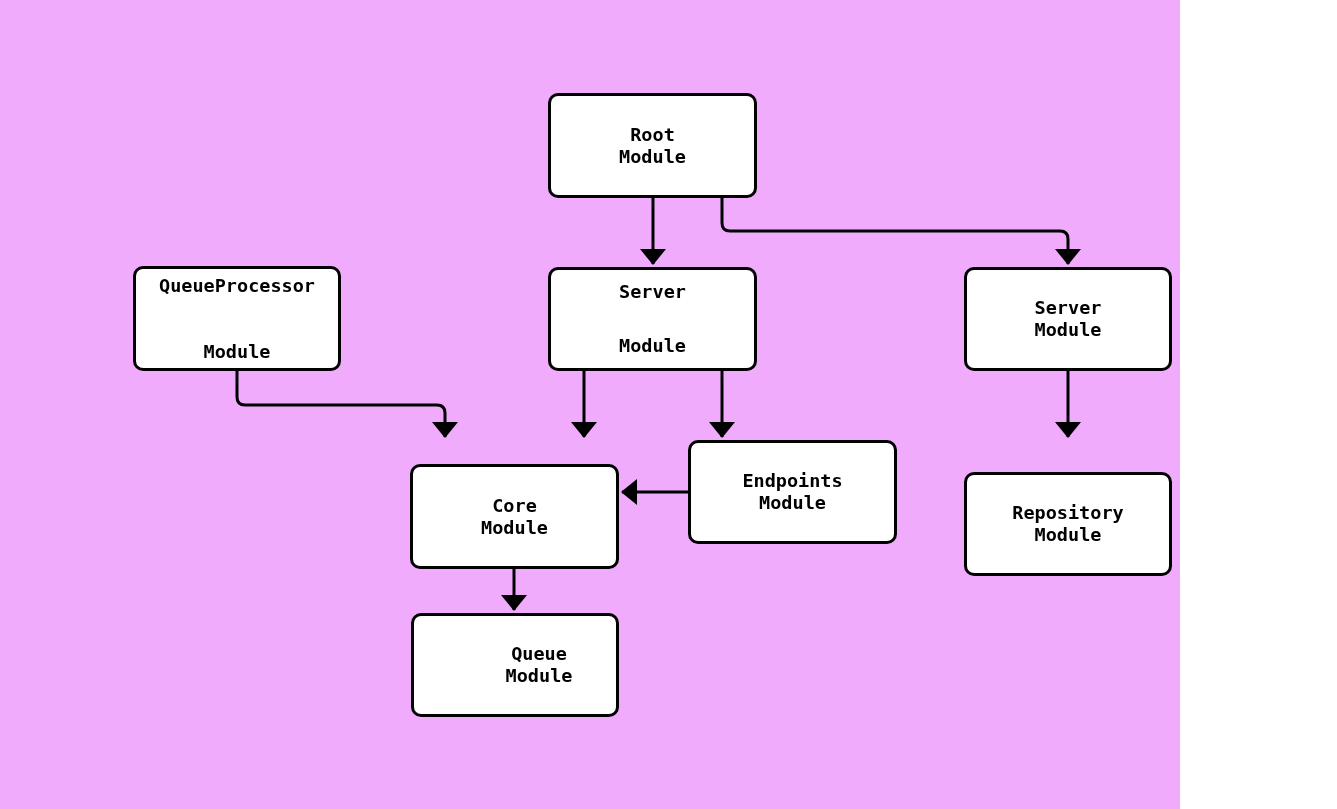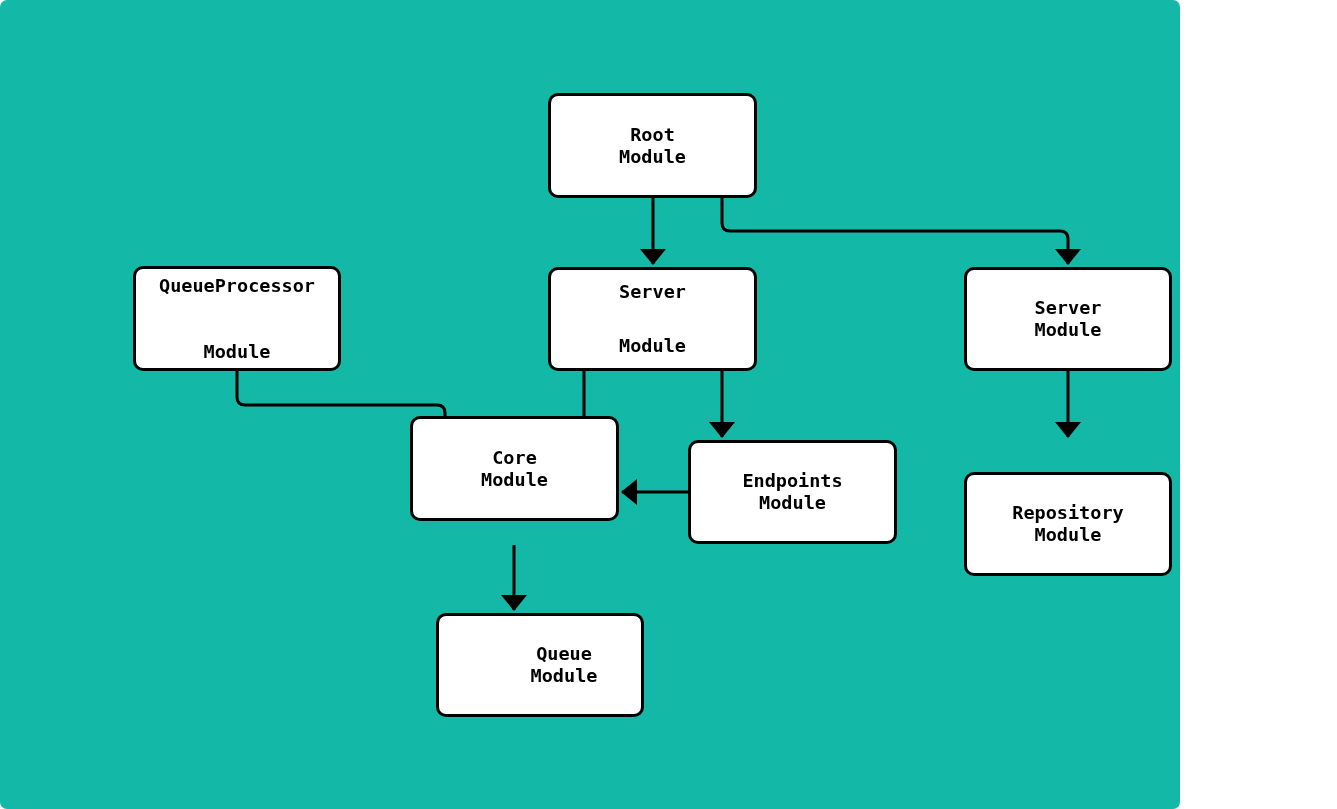--- a/index.html
+++ b/index.html
@@ -4,24 +4,23 @@
 <style>
   html, body {
     margin: 0;
     padding: 0;
     background: #ffffff;
   }
   .canvas {
     position: relative;
     width: 1180px;
     height: 809px;
-    background: #14b8a6;
+    background: #f0abfc;
     overflow: hidden;
     font-family: "DejaVu Sans Mono", "Liberation Mono", monospace;
-    border-radius: 7px;
   }
   .edges {
     position: absolute;
     left: 0;
     top: 0;
   }
   .edges path {
     fill: none;
     stroke: #000000;
     stroke-width: 3;
@@ -80,33 +79,33 @@
   <div class="node" style="left:548px; top:267px; width:209px; height:104px;gap:32px;">
     <span>Server</span>
     <span>Module</span>
   </div>
 
   <div class="node" style="left:964px; top:267px; width:208px; height:104px;">
     <span>Server</span>
     <span>Module</span>
   </div>
 
-  <div class="node" style="left:410px; top:416px; width:209px; height:105px;">
+  <div class="node" style="left:410px; top:464px; width:209px; height:105px;">
     <span>Core</span>
     <span>Module</span>
   </div>
 
   <div class="node" style="left:688px; top:440px; width:209px; height:104px;">
     <span>Endpoints</span>
     <span>Module</span>
   </div>
 
   <div class="node" style="left:964px; top:440px; width:208px; height:104px;margin-top:32px;">
     <span>Repository</span>
     <span>Module</span>
   </div>
 
-  <div class="node" style="left:436px; top:613px; width:208px; height:104px;padding-left:48px;">
+  <div class="node" style="left:411px; top:613px; width:208px; height:104px;padding-left:48px;">
     <span>Queue</span>
     <span>Module</span>
   </div>
 
 </div>
 
 </body></html>

